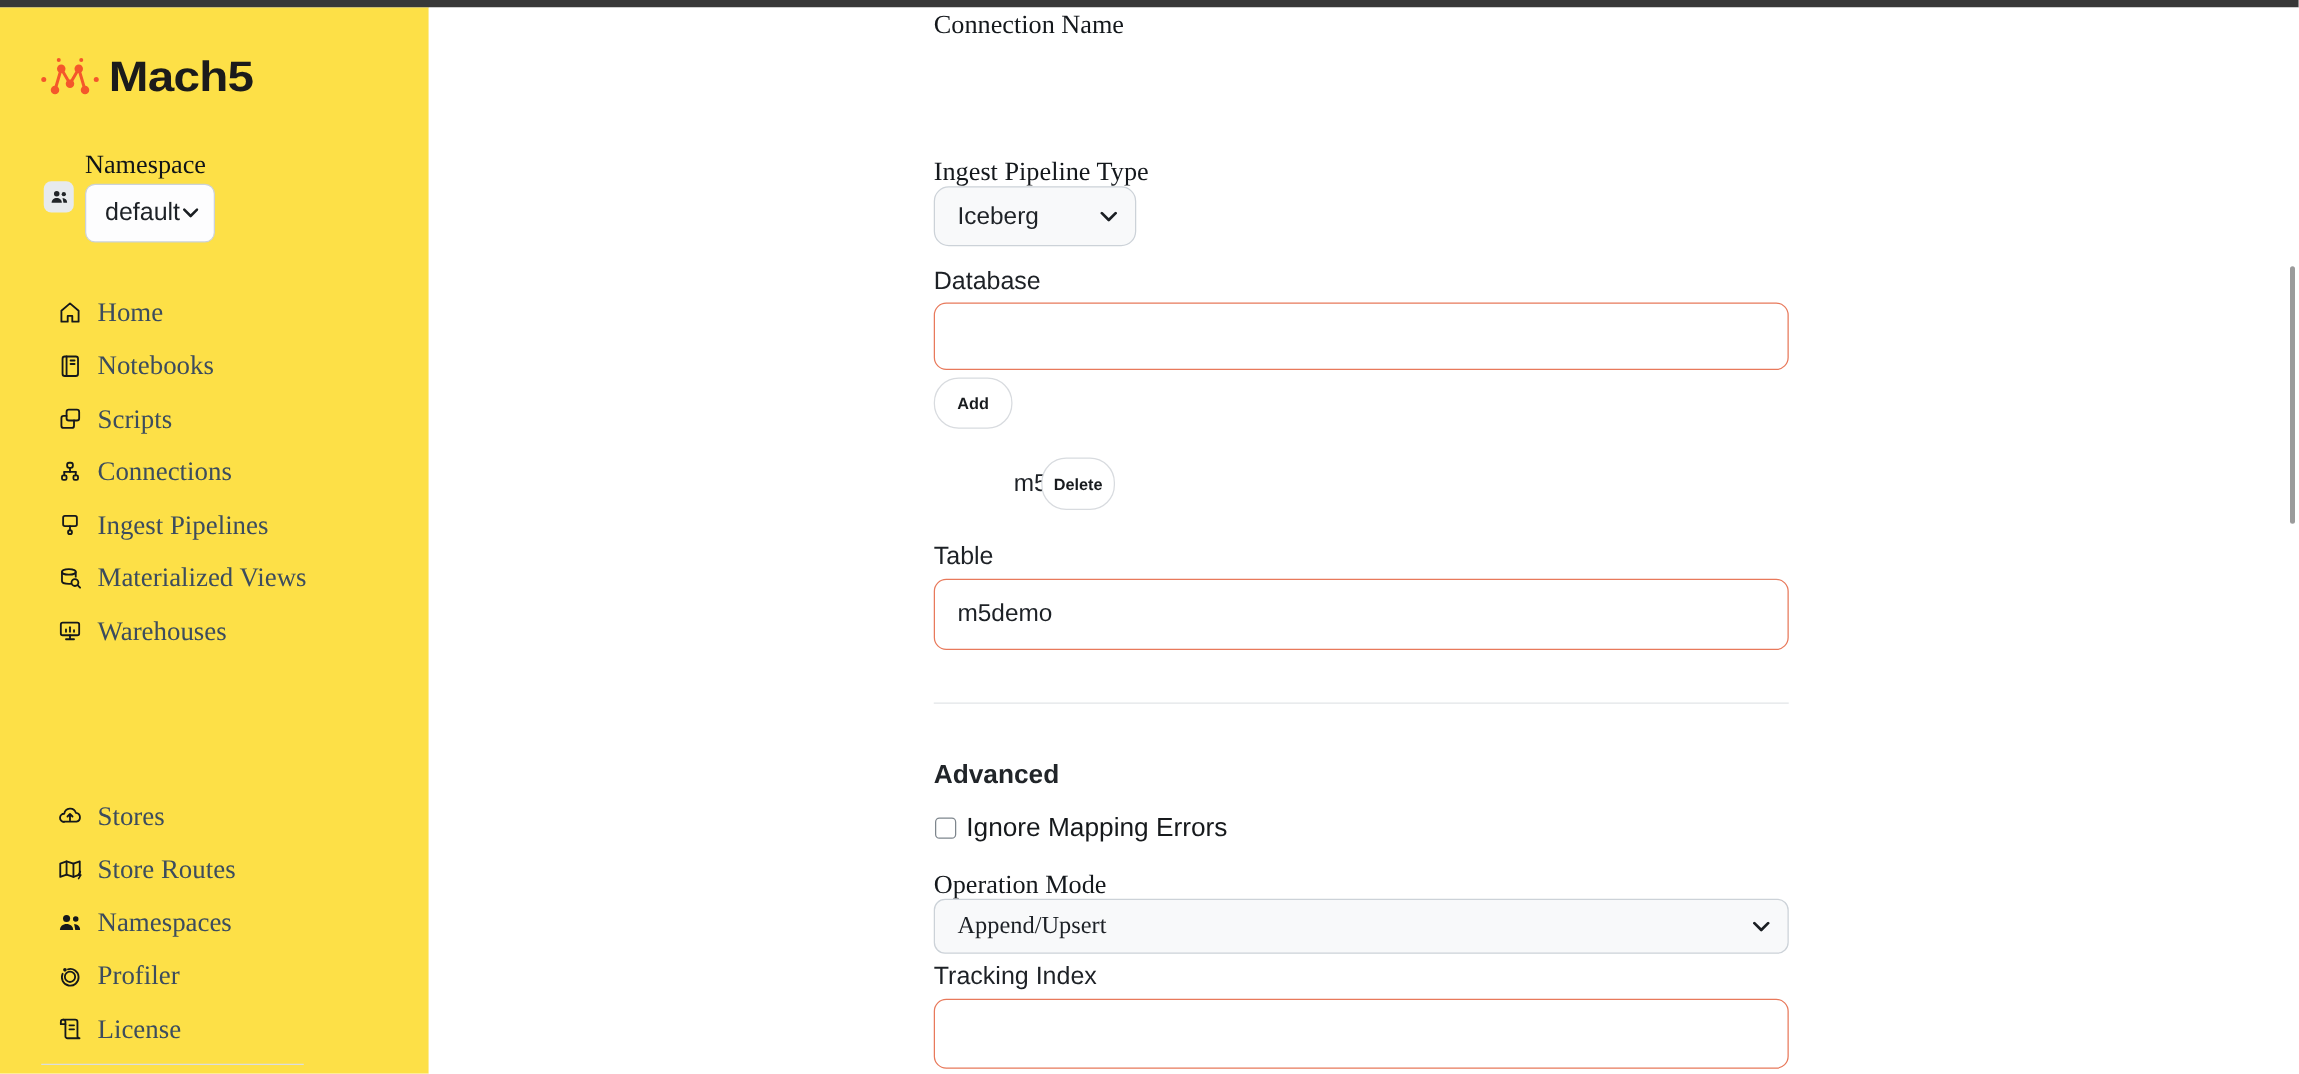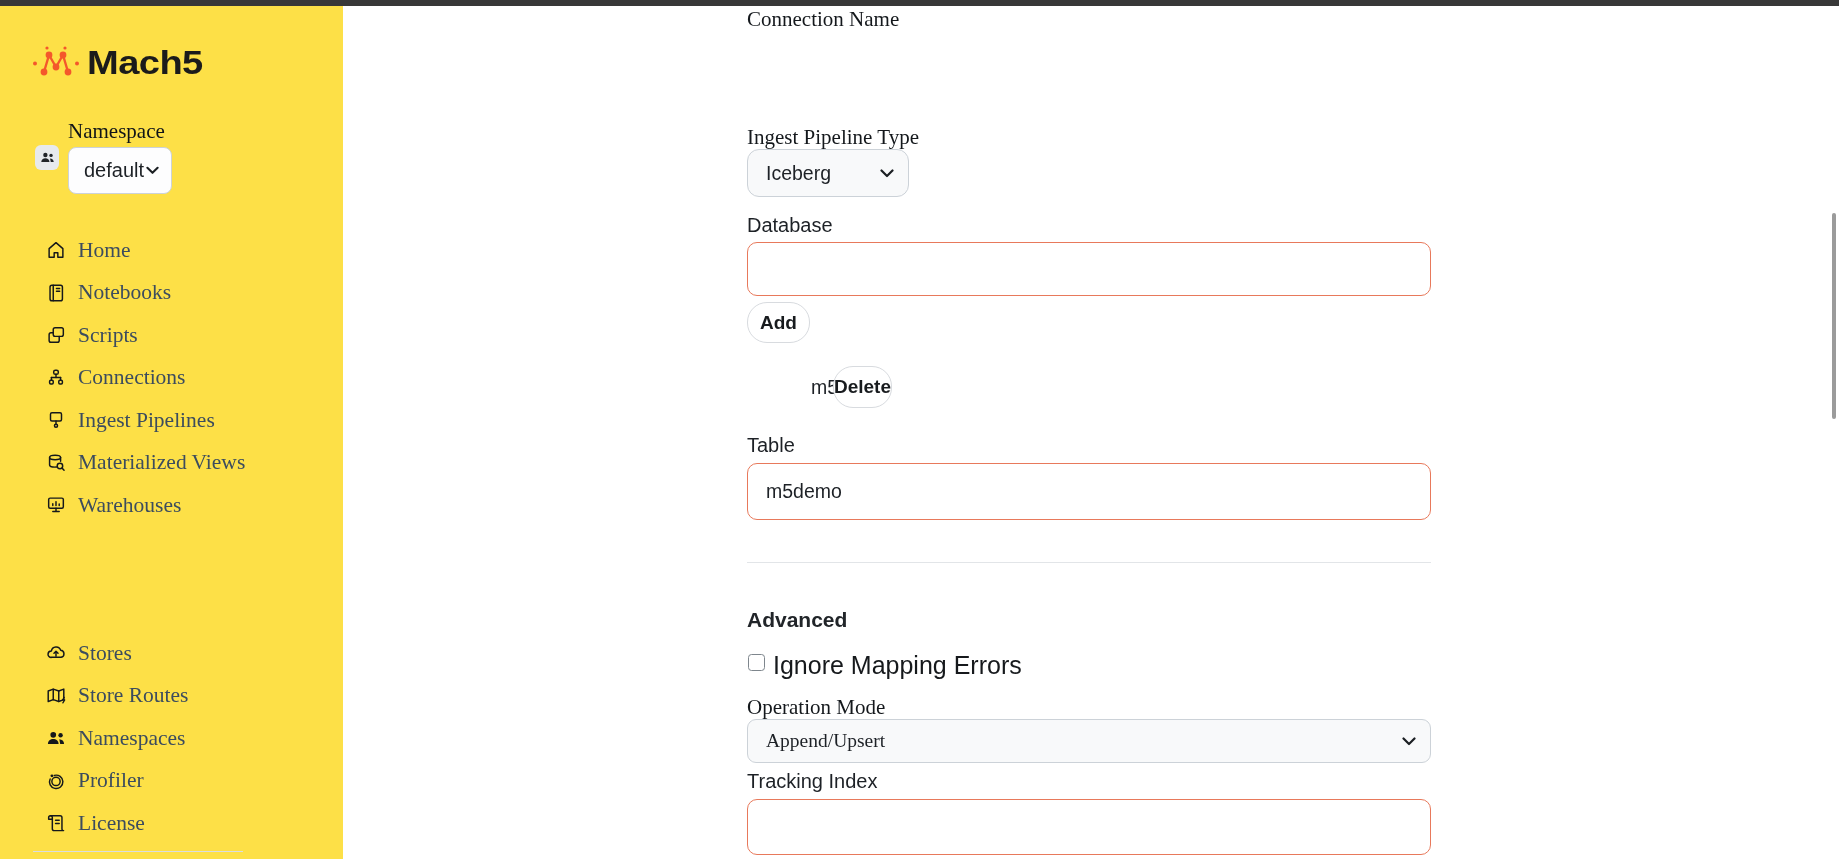--- a/index.html
+++ b/index.html
@@ -74,31 +74,31 @@
     font-size: 19.5px; color: #1d2126; cursor: pointer;
   }
   .sel .chev { margin-left: auto; }
   .inp {
     border: 1.6px solid #e8795b; border-radius: 10px; background: #fff;
     font-size: 19.5px; color: #1d2126; padding: 0 18px;
     font-family: "Liberation Sans", sans-serif; outline: none; width: 684px;
   }
   .btn {
     background: #fff; border: 1px solid #d8dbdf; border-radius: 20px;
-    font-weight: 700; font-size: 19px; color: #181b1e; cursor: pointer;
+    font-weight: 700; font-size: 13px; color: #181b1e; cursor: pointer;
     font-family: "Liberation Sans", sans-serif;
     display: flex; align-items: center; justify-content: center;
   }
   .hr { border-top: 1px solid #e2e5e8; height: 0; width: 684px; }
   .advanced-h { font-weight: 700; font-size: 21px; color: #212529; }
   .chk {
     appearance: none; -webkit-appearance: none; width: 17px; height: 17px;
     border: 1.5px solid #7e868d; border-radius: 3.5px; background: #fff; cursor: pointer;
   }
-  .chk-lbl { font-size: 25px; color: #16191c; }
+  .chk-lbl { font-size: 21px; color: #16191c; }
   .m5-text { font-size: 19.5px; color: #1d2126; }
   .scroll-thumb {
     position: absolute; left: 1832px; top: 213px; width: 4px; height: 206px;
     background: #9b9b9b; border-radius: 2px; cursor: grab;
   }
   svg { display: block; }
 </style>
 </head>
 <body>
 

